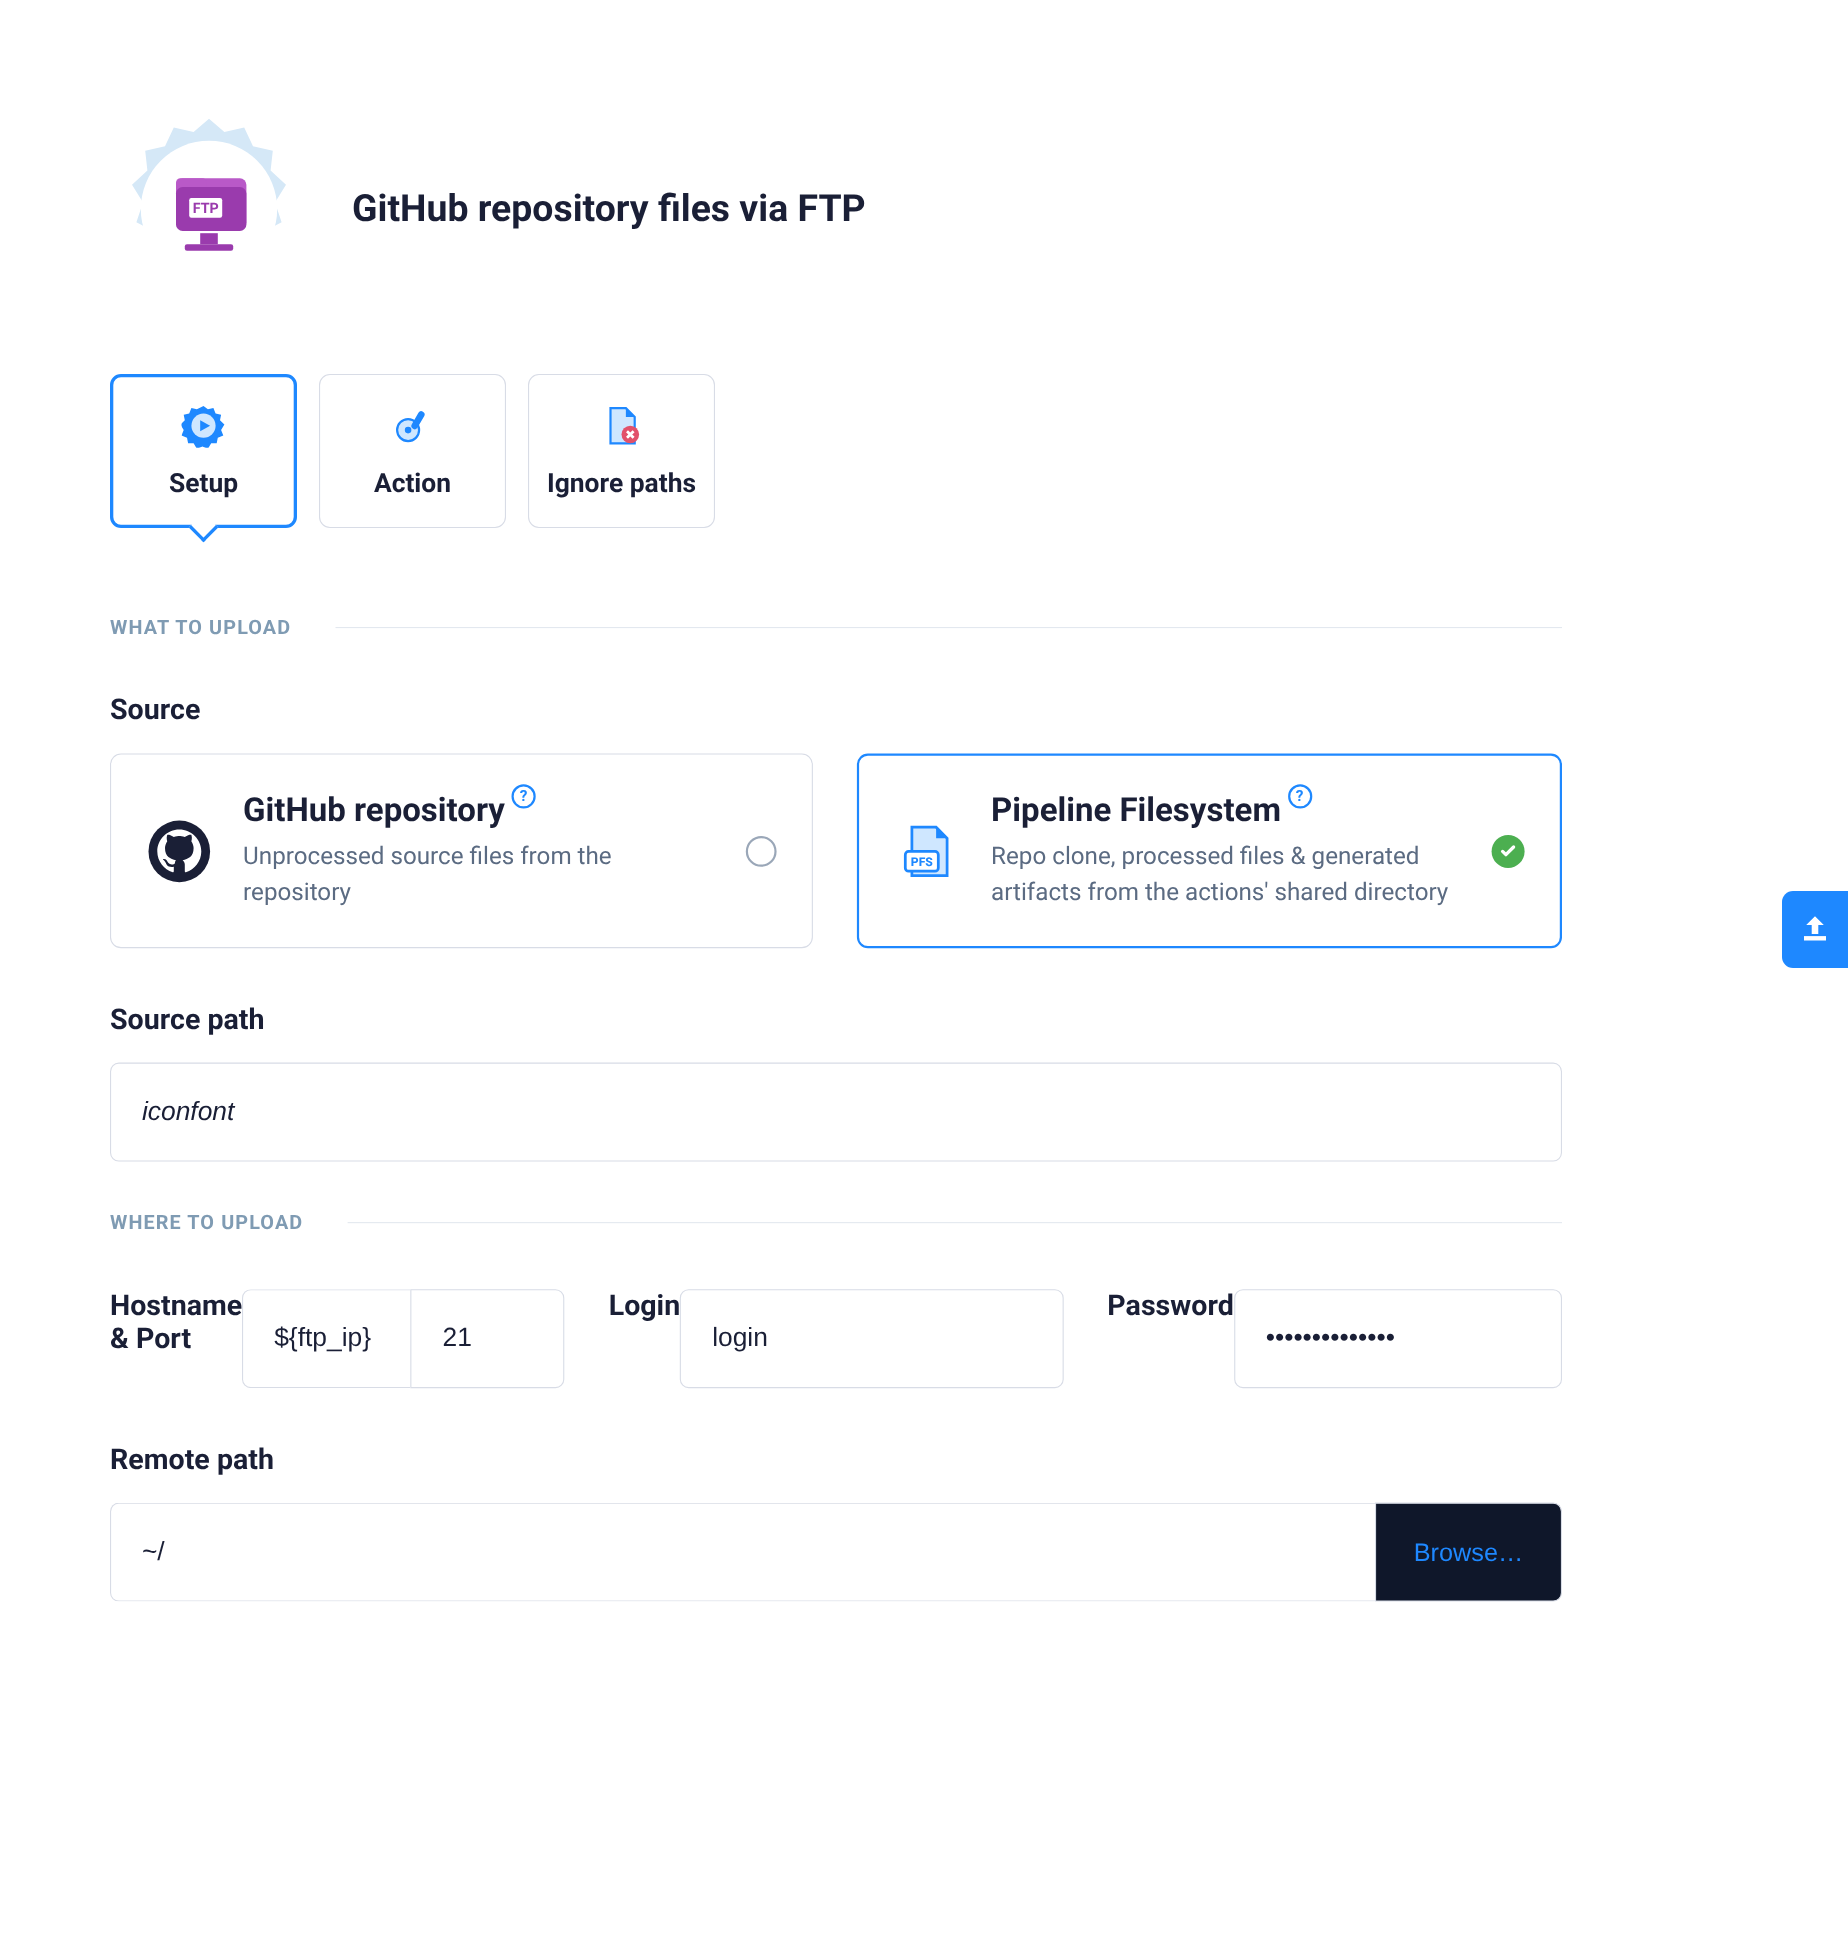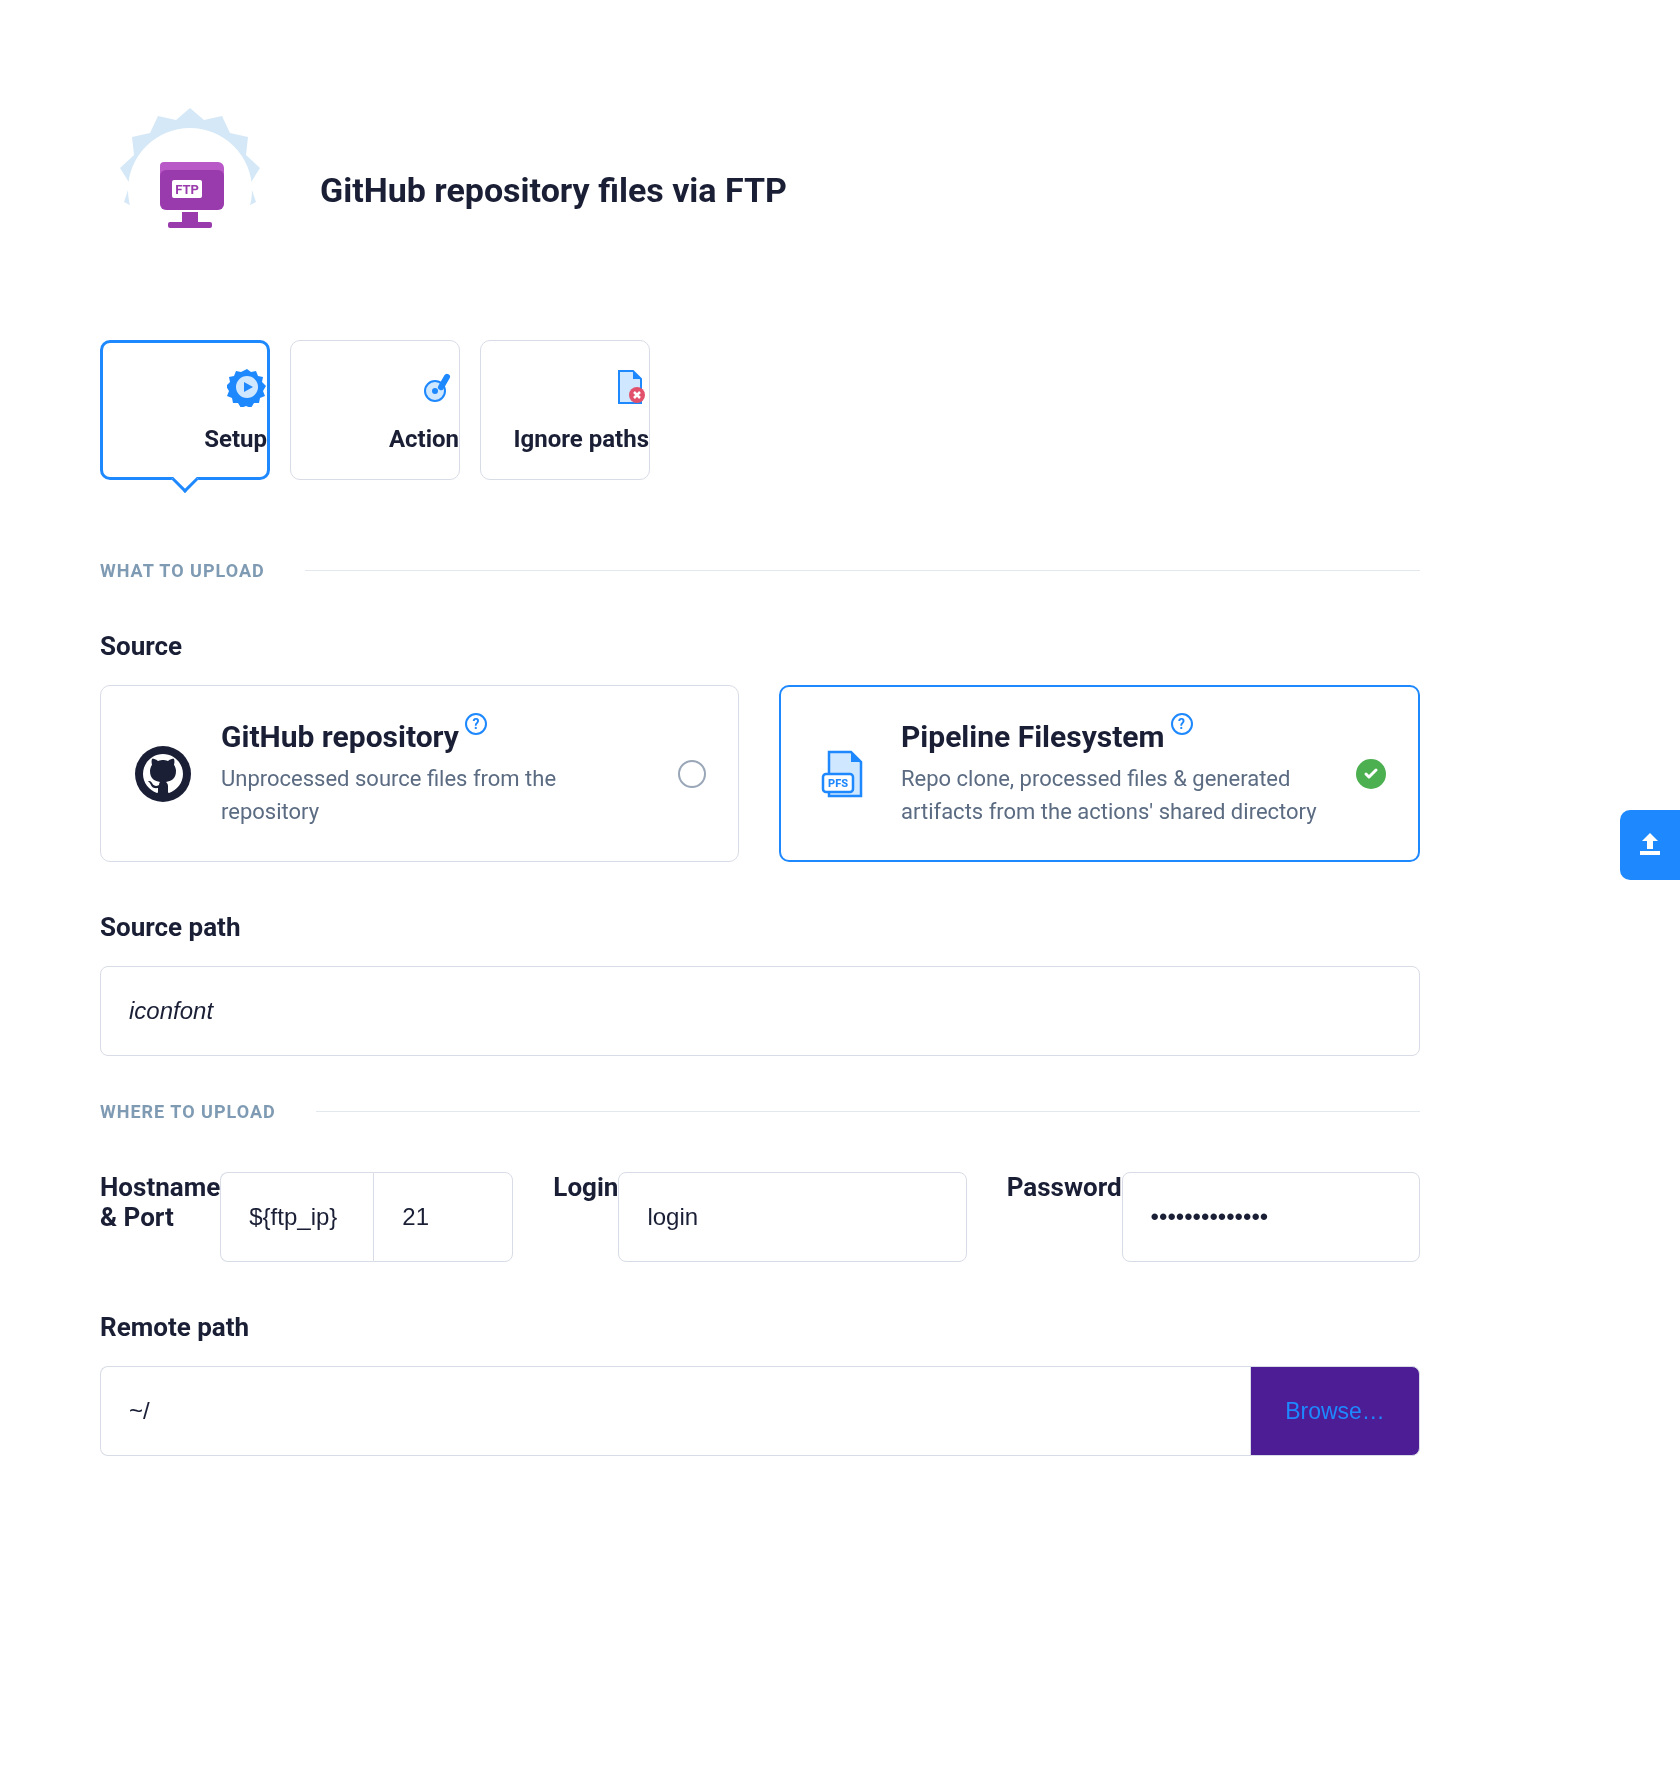--- a/index.html
+++ b/index.html
@@ -41,21 +41,21 @@
     gap: 20px;
     margin-bottom: 80px;
   }
   .tab {
     width: 170px;
     height: 140px;
     border: 1px solid #d8dce6;
     border-radius: 10px;
     display: flex;
     flex-direction: column;
-    align-items: flex-end;
+    align-items: center;
     justify-content: center;
     gap: 18px;
     cursor: pointer;
     background: #fff;
     position: relative;
   }
   .tab.active {
     border: 3px solid #1e88ff;
   }
   .tab.active::after {
@@ -216,21 +216,21 @@
   .remote-row .text-input {
     flex: 1;
     border-radius: 8px 0 0 8px;
     border-right: none;
   }
   .browse-btn {
     width: 170px;
     height: 90px;
     border: 1px solid #d8dce6;
     border-radius: 0 8px 8px 0;
-    background: #4c1d95;
+    background: #0f172a;
     color: #1e88ff;
     font-size: 23px;
     font-weight: 500;
     cursor: pointer;
   }
   
   .side-upload {
     position: absolute;
     right: 0;
     top: 810px;

